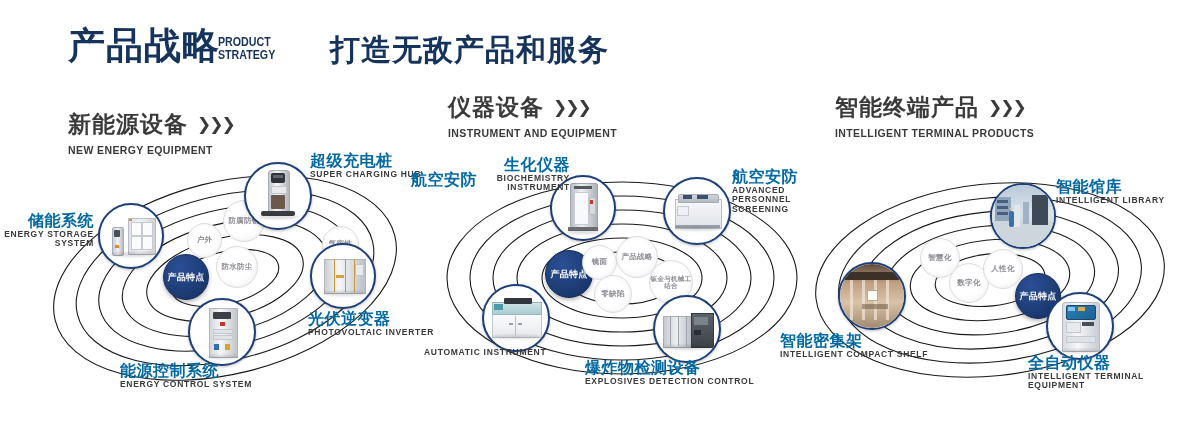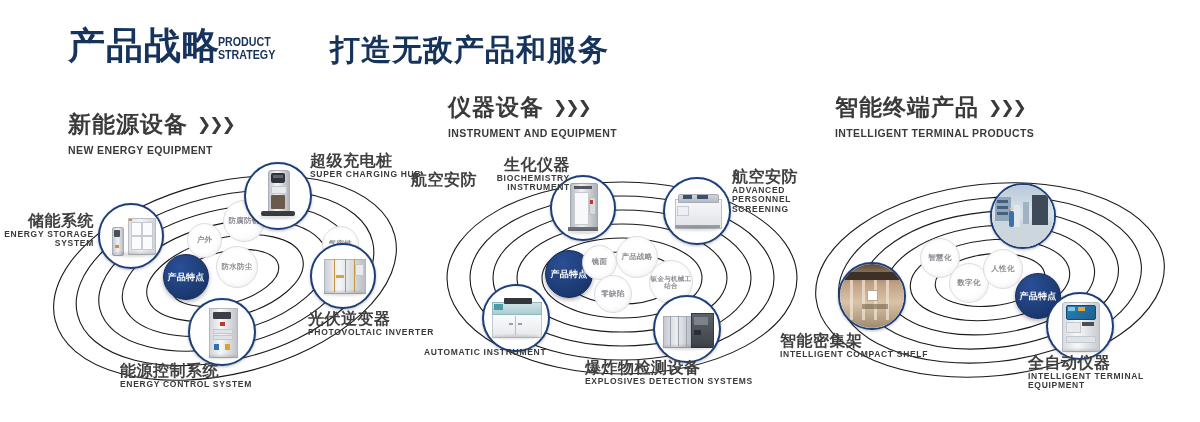--- a/index.html
+++ b/index.html
@@ -22,21 +22,21 @@
   .cluster{position:absolute;top:150px;width:420px;height:250px;}
   .cluster svg{position:absolute;left:0;top:0;}
 
   
   .node{position:absolute;border-radius:50%;border:2px solid #1d3f79;overflow:hidden;background:#fff;
         box-shadow:0 1px 3px rgba(0,0,0,.25);}
   .node .art{position:absolute;left:0;top:0;right:0;bottom:0;}
 
   
   .nlabel{position:absolute;line-height:1.12;}
-  .nlabel .cn{font-size:16px;font-weight:bold;color:#404040;letter-spacing:.5px;white-space:nowrap;}
+  .nlabel .cn{font-size:16px;font-weight:bold;color:#0369a1;letter-spacing:.5px;white-space:nowrap;}
   .nlabel .en{font-size:8.5px;font-weight:bold;color:#3a3a3a;letter-spacing:.7px;margin-top:0;}
   .nlabel.right{text-align:right;}
   .nlabel.center{text-align:left;}
 
   
   .feat{position:absolute;border-radius:50%;background:radial-gradient(circle at 35% 30%,#ffffff 55%,#f2f2f4 100%);
         border:1px solid #dcdce1;color:#8b8b93;display:flex;align-items:center;justify-content:center;text-align:center;
         font-size:7.5px;font-weight:bold;line-height:1.15;letter-spacing:.3px;box-shadow:0 0 4px rgba(0,0,0,.05) inset;}
   .feat.core{background:radial-gradient(circle at 35% 28%,#2b4f96 0%,#1b3970 70%,#14295a 100%);
         border:1px solid #14295a;color:#ffffff;font-size:9px;box-shadow:0 2px 4px rgba(0,0,0,.3);}
@@ -246,21 +246,21 @@
       <div class="dev" style="left:23px;top:19px;width:1px;height:30px;background:#9fa3ab;"></div>
       <div class="dev" style="left:31px;top:19px;width:1px;height:30px;background:#9fa3ab;"></div>
       <div class="dev" style="left:36px;top:16px;width:21px;height:33px;background:linear-gradient(180deg,#5c6269,#3e434a);border:1px solid #353940;"></div>
       <div class="dev" style="left:39px;top:20px;width:14px;height:8px;background:#7c828a;"></div>
       <div class="dev" style="left:39px;top:33px;width:7px;height:5px;background:#2a2e34;"></div>
       <div class="shadow" style="left:7px;top:48px;width:51px;height:5px;"></div>
     </div>
   </div>
   <div class="nlabel center" style="left:175px;top:209px;width:200px;">
     <div class="cn">爆炸物检测设备</div>
-    <div class="en">EXPLOSIVES DETECTION SYSTEMS</div>
+    <div class="en">EXPLOSIVES DETECTION CONTROL</div>
   </div>
 
   <div class="node" style="left:72px;top:134px;width:64px;height:64px;">
     <div class="art">
       <div class="dev" style="left:8px;top:26px;width:48px;height:24px;background:linear-gradient(180deg,#fbfcfd,#e6e9ed);border:1px solid #c3c7ce;"></div>
       <div class="dev" style="left:8px;top:16px;width:48px;height:11px;background:linear-gradient(180deg,#cfe4e6,#a9cdd2);border:1px solid #93b9bf;"></div>
       <div class="dev" style="left:20px;top:12px;width:28px;height:6px;background:#33373d;border-radius:1px;"></div>
       <div class="dev" style="left:10px;top:18px;width:9px;height:6px;background:#4b9aa6;"></div>
       <div class="dev" style="left:31px;top:30px;width:1px;height:19px;background:#b9bdc4;"></div>
       <div class="dev" style="left:25px;top:37px;width:4px;height:2px;background:#9aa0a8;"></div>
@@ -306,20 +306,24 @@
       <div class="dev" style="left:5px;top:15px;width:11px;height:3px;background:#46607c;"></div>
       <div class="dev" style="left:5px;top:21px;width:11px;height:3px;background:#46607c;"></div>
       <div class="dev" style="left:5px;top:27px;width:11px;height:3px;background:#46607c;"></div>
       <div class="dev" style="left:40px;top:10px;width:16px;height:30px;background:#3e4a57;"></div>
       <div class="dev" style="left:31px;top:17px;width:6px;height:22px;background:#9fb3c4;"></div>
       <div class="dev" style="left:22px;top:20px;width:6px;height:22px;background:#dfe7ec;"></div>
       <div class="dev" style="left:17px;top:26px;width:5px;height:16px;background:#3b6fa8;border-radius:2px;"></div>
       <div class="dev" style="left:18px;top:22px;width:3px;height:3px;background:#e8c8a8;border-radius:50%;"></div>
     </div>
   </div>
+  <div class="nlabel" style="left:266px;top:28px;width:140px;">
+    <div class="cn">智能馆库</div>
+    <div class="en">INTELLIGENT LIBRARY</div>
+  </div>
 
   <div class="node" style="left:256px;top:142px;width:64px;height:64px;">
     <div class="art">
       <div class="dev" style="left:14px;top:8px;width:36px;height:48px;background:linear-gradient(90deg,#d9dce1,#f7f8fa 40%,#c8ccd2);border:1px solid #b6bac1;border-radius:3px 3px 0 0;"></div>
       <div class="dev" style="left:18px;top:11px;width:28px;height:13px;background:linear-gradient(135deg,#2a7fb8,#1d5f8f);border:1px solid #17496e;border-radius:2px;"></div>
       <div class="dev" style="left:20px;top:13px;width:7px;height:4px;background:#7fc7e8;"></div>
       <div class="dev" style="left:30px;top:13px;width:7px;height:4px;background:#e0a94a;"></div>
       <div class="dev" style="left:18px;top:28px;width:13px;height:9px;background:#e8eaee;border:1px solid #c4c8cf;"></div>
       <div class="dev" style="left:34px;top:28px;width:12px;height:4px;background:#4a4f57;"></div>
       <div class="dev" style="left:18px;top:42px;width:28px;height:5px;background:#dfe2e7;border:1px solid #c4c8cf;"></div>

